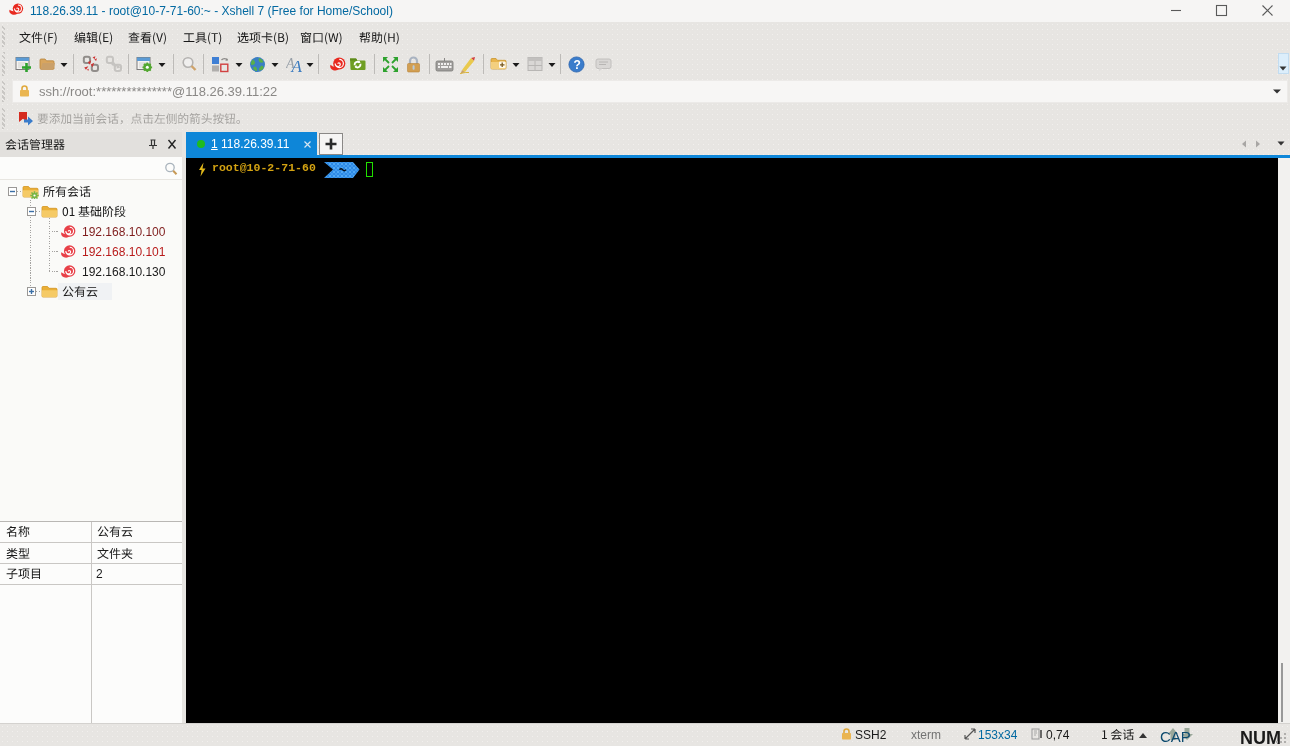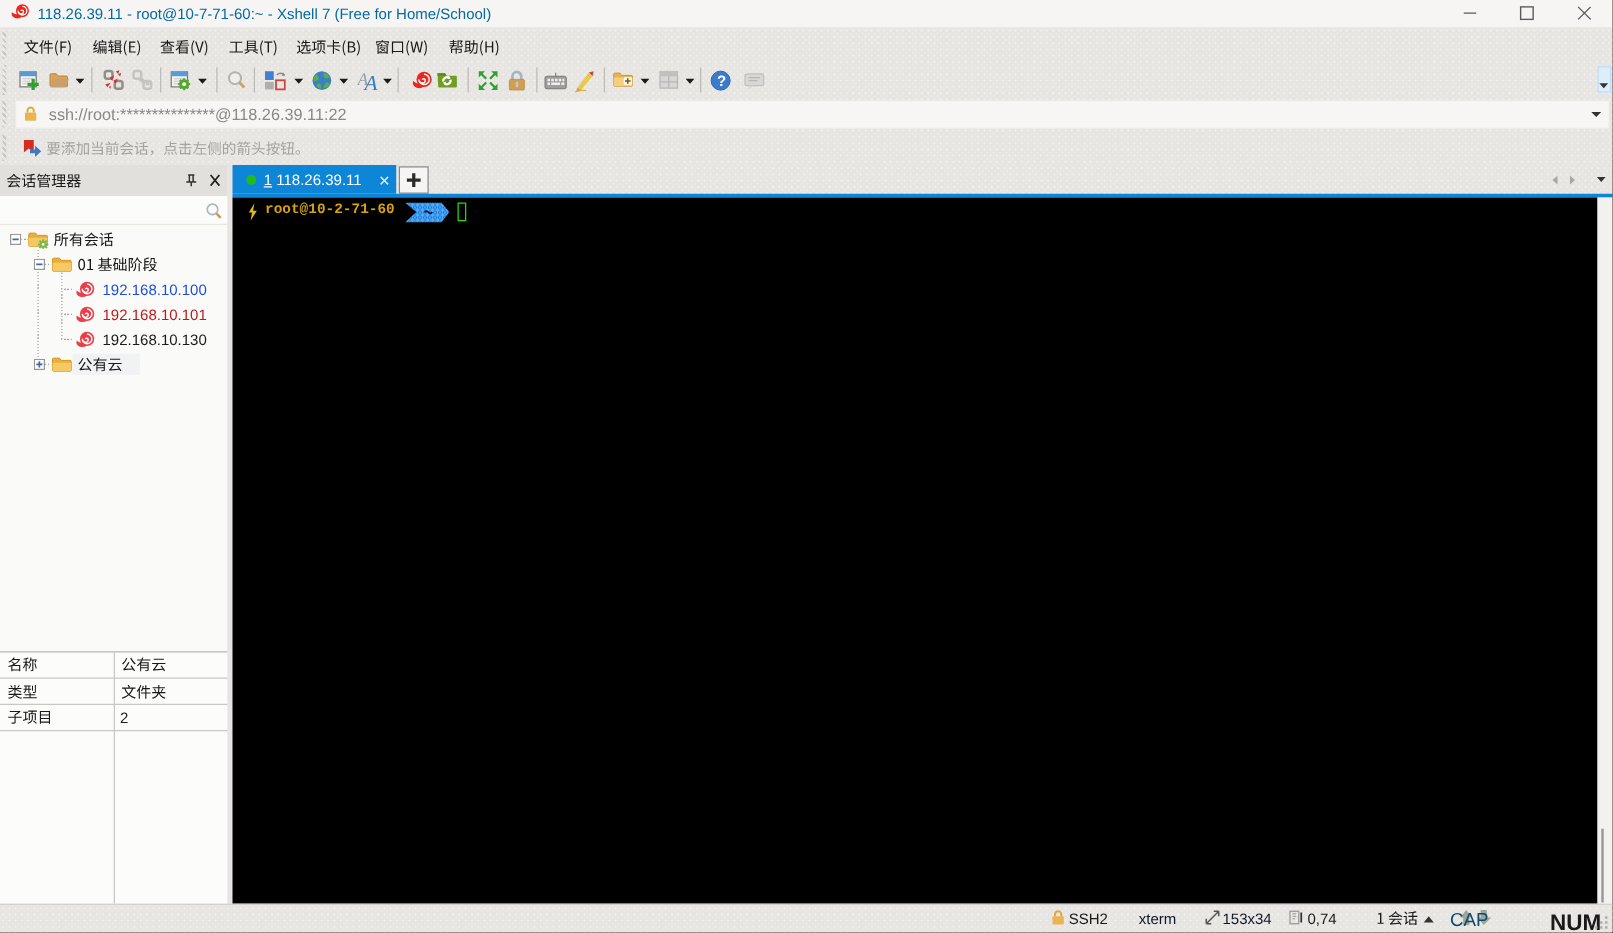--- a/index.html
+++ b/index.html
@@ -270,21 +270,21 @@
     <rect x="0.5" y="0.5" width="8" height="8" fill="#fff" stroke="#9a9896"></rect>
     <line x1="2" y1="4.5" x2="7" y2="4.5" stroke="#3a6ea5" stroke-width="1.4"></line>
     <line x1="4.5" y1="2" x2="4.5" y2="7" stroke="#3a6ea5" stroke-width="1.4"></line>
   </svg>
 <div class="abs" style="left:36px;top:291px;width:5px;height:1px;background-image:repeating-linear-gradient(90deg,#a5a3a1 0 1px,transparent 1px 2.5px)"></div>
 <div class="abs" style="left:58px;top:283px;width:54px;height:17px;background:#f0f2f4"></div>
 <svg class="abs" style="left:41px;top:284px" width="17" height="15" viewBox="0 0 17 15">
 <path d="M1 3.5a1 1 0 0 1 1-1h4.5l1.5 1.8H15a1 1 0 0 1 1 1V12a1 1 0 0 1-1 1H2a1 1 0 0 1-1-1z" fill="#eaaf37" stroke="#d3941f" stroke-width="0.8"></path>
 <path d="M1 6.2h15V12a1 1 0 0 1-1 1H2a1 1 0 0 1-1-1z" fill="#f5ca66"></path>
   </svg>
-<div class="abs" style="left:82px;top:225px;font-size:12px;color:#1d4ed8">192.168.10.100</div>
+<div class="abs" style="left:82px;top:225px;font-size:12px;color:#7f1d1d">192.168.10.100</div>
 <div class="abs" style="left:82px;top:245px;font-size:12px;color:#b91c1c">192.168.10.101</div>
 <div class="abs" style="left:82px;top:265px;font-size:12px;color:#1a1a1a">192.168.10.130</div>
 
 <div class="abs" style="left:0;top:521px;width:182px;height:202px;background:#fcfcfb;border-top:1px solid #b9b7b4"></div>
 <div class="abs" style="left:91px;top:522px;width:1px;height:201px;background:#c9c7c4"></div>
 <div class="abs" style="left:0;top:542px;width:182px;height:1px;background:#c9c7c4"></div>
 <div class="abs" style="left:0;top:563px;width:182px;height:1px;background:#c9c7c4"></div>
 <div class="abs" style="left:0;top:584px;width:182px;height:1px;background:#c9c7c4"></div>
 <div class="abs" style="left:96px;top:567px;font-size:12px;color:#1a1a1a">2</div>
 
@@ -330,25 +330,25 @@
 
 <div class="abs" style="left:1278px;top:158px;width:12px;height:565px;background:#f2f1ef"></div>
 <div class="abs" style="left:1281px;top:663px;width:2px;height:59px;background:#999"></div>
 
 <div class="abs dots" style="left:0;top:723px;width:1290px;height:23px;background-color:#e7e5e2;border-top:1px solid #d4d2cf"></div>
 <svg class="abs" style="left:841px;top:728px" width="11" height="12" viewBox="0 0 11 12">
 <path d="M3 5V3.5a2.5 2.5 0 0 1 5 0V5" fill="none" stroke="#e0a93c" stroke-width="1.6"></path>
 <rect x="1" y="5" width="9" height="6.5" rx="0.8" fill="#eab551"></rect>
   </svg>
 <div class="abs" style="left:855px;top:728px;font-size:12px;color:#1a1a1a">SSH2</div>
-<div class="abs" style="left:911px;top:728px;font-size:12px;color:#0f172a">xterm</div>
+<div class="abs" style="left:911px;top:728px;font-size:12px;color:#737373">xterm</div>
 <svg class="abs" style="left:964px;top:728px" width="12" height="12" viewBox="0 0 12 12">
 <path d="M1 11L11 1M1 11V7M1 11h4M11 1V5M11 1H7" stroke="#555" stroke-width="1.2" fill="none"></path>
   </svg>
-<div class="abs" style="left:978px;top:728px;font-size:12px;color:#0f172a">153x34</div>
+<div class="abs" style="left:978px;top:728px;font-size:12px;color:#0369a1">153x34</div>
 <svg class="abs" style="left:1031px;top:728px" width="12" height="12" viewBox="0 0 12 12">
 <rect x="1" y="1" width="7" height="10" fill="none" stroke="#999" stroke-width="1"></rect>
 <path d="M3 3h3M3 5h3M3 7h2" stroke="#999" stroke-width="0.8"></path>
 <path d="M10 2v8" stroke="#333" stroke-width="1.4"></path>
   </svg>
 <div class="abs" style="left:1046px;top:728px;font-size:12px;color:#1a1a1a">0,74</div>
 <svg class="abs" style="left:1138px;top:732px" width="10" height="7">
     <path d="M5 1l4 5H1z" fill="#333"></path>
   </svg>
 <svg class="abs" style="left:1167px;top:727px" width="28" height="14" viewBox="0 0 28 14">

